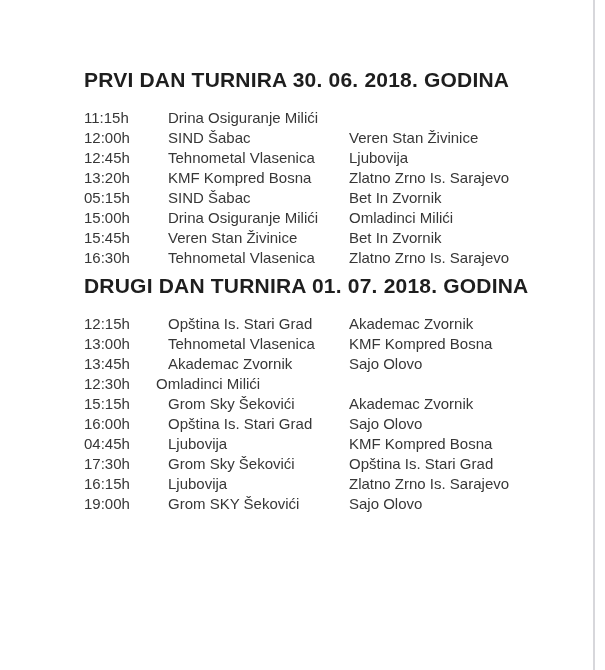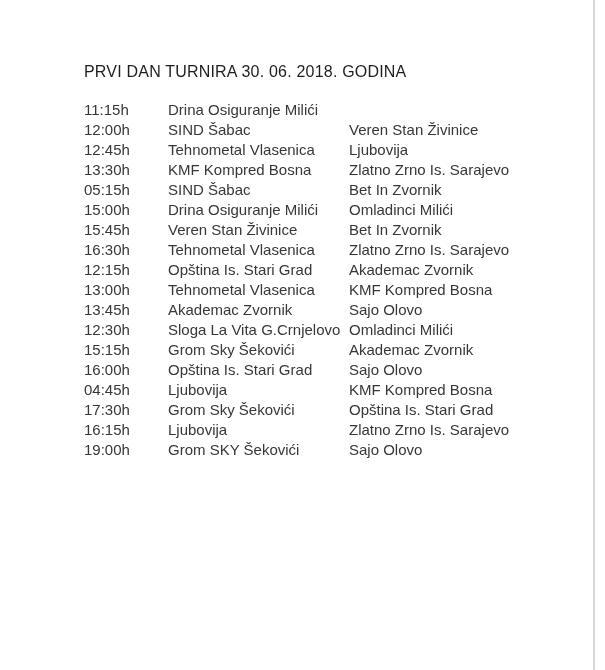--- a/index.html
+++ b/index.html
@@ -37,25 +37,25 @@
     position:absolute;
     left:84px;
     top:62px;
     width:470px;
   }
   .day-section{
     margin:0;
     padding:0;
   }
   .day-heading{
-    margin:0 0 18px 0;
+    margin:8px 0 18px 0;
     padding:0;
-    font-size:16px;
+    font-size:21px;
     line-height:20px;
-    font-weight:normal;
+    font-weight:bold;
     letter-spacing:0.2px;
     color:var(--heading-color);
     white-space:nowrap;
   }
   .match-list{
     margin:0 0 0 0;
   }
   .match-row{
     display:flex;
     align-items:baseline;
@@ -91,21 +91,21 @@
     <span class="col away">Veren Stan Živinice</span>
   </div>
 
   <div class="match-row">
     <span class="col time">12:45h</span>
     <span class="col home">Tehnometal Vlasenica</span>
     <span class="col away">Ljubovija</span>
   </div>
 
   <div class="match-row">
-    <span class="col time">13:30h</span>
+    <span class="col time">13:20h</span>
     <span class="col home">KMF Kompred Bosna</span>
     <span class="col away">Zlatno Zrno Is. Sarajevo</span>
   </div>
 
   <div class="match-row">
     <span class="col time">05:15h</span>
     <span class="col home">SIND Šabac</span>
     <span class="col away">Bet In Zvornik</span>
   </div>
 
@@ -123,20 +123,21 @@
 
   <div class="match-row">
     <span class="col time">16:30h</span>
     <span class="col home">Tehnometal Vlasenica</span>
     <span class="col away">Zlatno Zrno Is. Sarajevo</span>
   </div>
 </div>
   </section>
 
   <section class="day-section">
+    <h2 class="day-heading">DRUGI DAN TURNIRA 01. 07. 2018. GODINA</h2>
     <div class="match-list">
   <div class="match-row">
     <span class="col time">12:15h</span>
     <span class="col home">Opština Is. Stari Grad</span>
     <span class="col away">Akademac Zvornik</span>
   </div>
 
   <div class="match-row">
     <span class="col time">13:00h</span>
     <span class="col home">Tehnometal Vlasenica</span>
@@ -144,21 +145,20 @@
   </div>
 
   <div class="match-row">
     <span class="col time">13:45h</span>
     <span class="col home">Akademac Zvornik</span>
     <span class="col away">Sajo Olovo</span>
   </div>
 
   <div class="match-row">
     <span class="col time">12:30h</span>
-    <span class="col home">Sloga La Vita G.Crnjelovo</span>
     <span class="col away">Omladinci Milići</span>
   </div>
 
   <div class="match-row">
     <span class="col time">15:15h</span>
     <span class="col home">Grom Sky Šekovići</span>
     <span class="col away">Akademac Zvornik</span>
   </div>
 
   <div class="match-row">

